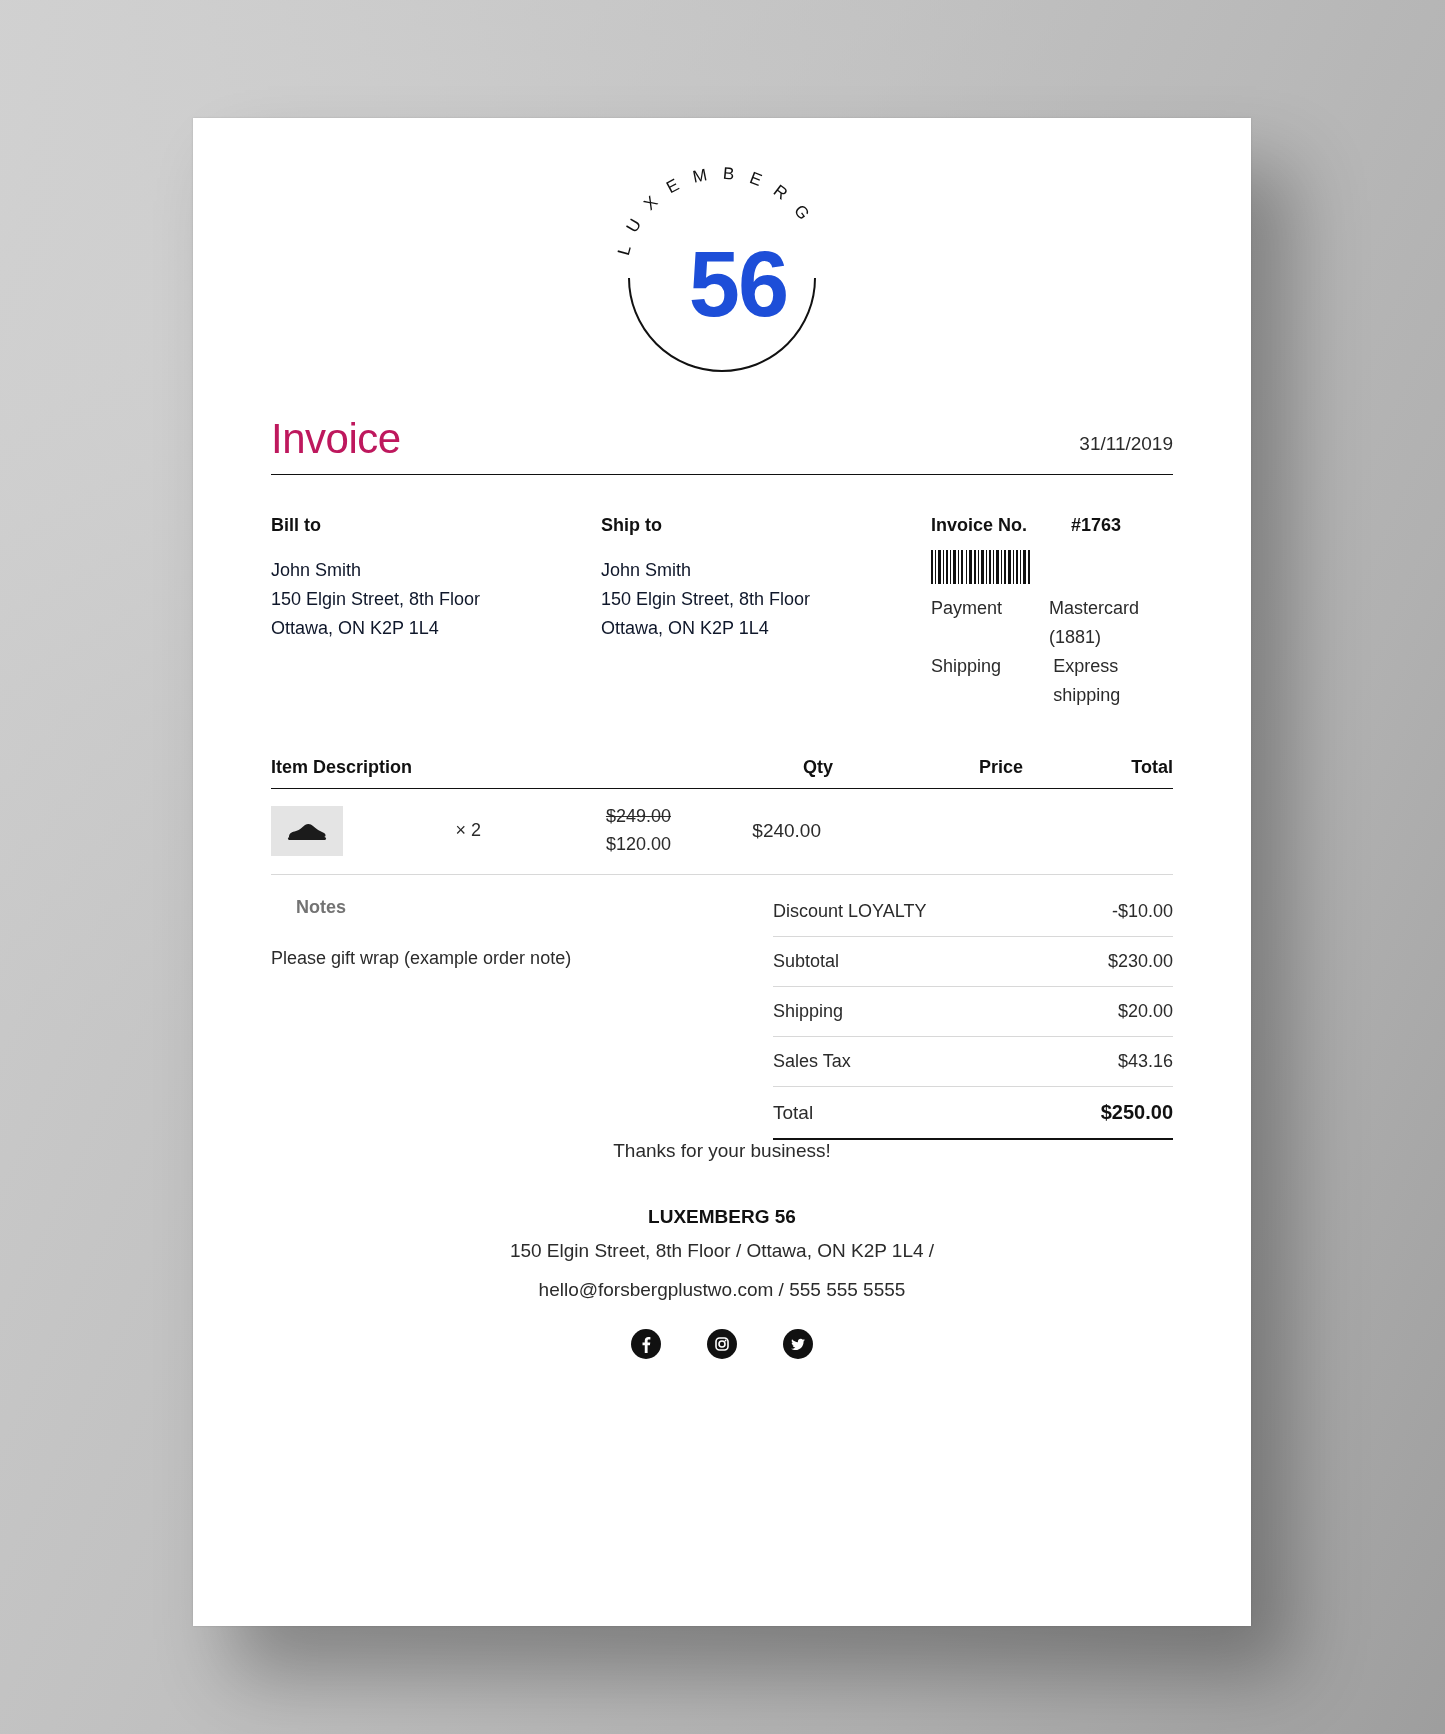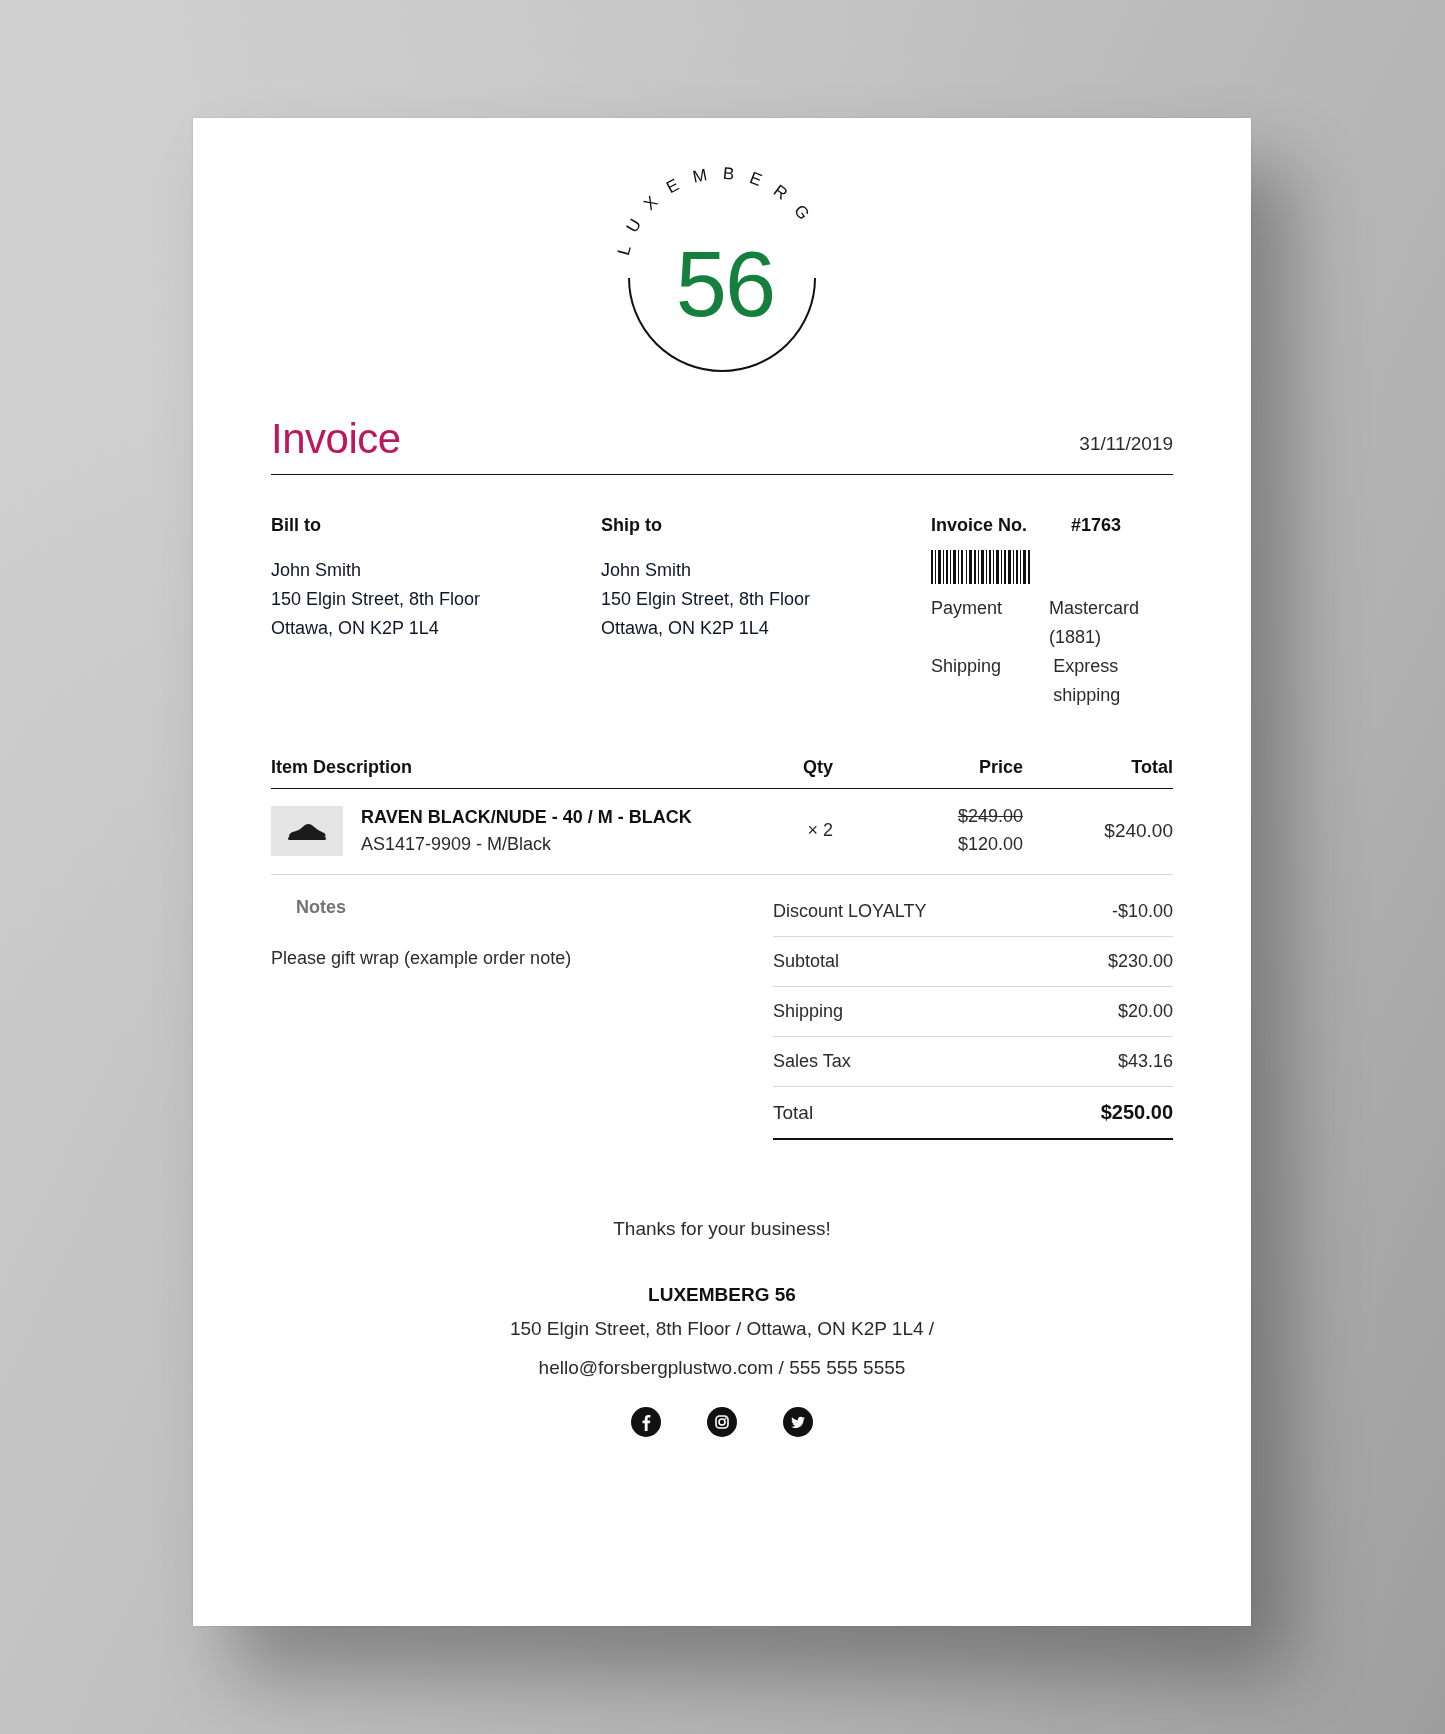--- a/index.html
+++ b/index.html
@@ -49,29 +49,29 @@
   }
   .logo {
     position: relative;
     width: 230px;
     height: 245px;
     margin-top: 38px;
   }
   .logo svg { display: block; }
   .logo-number {
     position: absolute;
-    left: 3px;
+    left: 16px;
     top: 82px;
     width: 230px;
     text-align: center;
     font-family: "Liberation Sans", sans-serif;
     font-size: 92px;
-    font-weight: 400;
+    font-weight: 700;
     letter-spacing: -2px;
-    color: #15803d;
+    color: #1d4ed8;
     line-height: 1;
   }
 
   
   .invoice-head {
     display: flex;
     align-items: flex-end;
     justify-content: space-between;
     border-bottom: 1.5px solid #111;
     padding-bottom: 14px;
@@ -234,21 +234,20 @@
   .tot-row.grand {
     border-bottom: 2px solid #111;
     font-weight: bold;
     color: #111;
     font-size: 20px;
   }
   .tot-row.grand .tl { font-weight: normal; font-size: 19px; color:#2b2b2b;}
 
   
   .footer {
-    margin-top: 78px;
     text-align: center;
   }
   .thanks {
     font-size: 19px;
     color: #2b2b2b;
   }
   .brand {
     margin-top: 44px;
     font-size: 19px;
     font-weight: bold;
@@ -380,24 +379,20 @@
         <div class="c-total">Total</div>
       </div>
 
       <div class="item-row">
         <div class="thumb">
           <svg width="40" height="22" viewBox="0 0 40 22" xmlns="http://www.w3.org/2000/svg">
             <path d="M2 17 C2 13 5 12 9 11 C13 10 15 7 18 5 C21 3 24 4 26 6 C29 9 33 11 37 13 C39 14 39 17 37 17 Z" fill="#1b1b1b"></path>
             <rect x="1" y="17" width="38" height="3" rx="1.5" fill="#1b1b1b"></rect>
           </svg>
         </div>
-        <div class="item-main">
-          <div class="item-title">RAVEN BLACK/NUDE - 40 / M - BLACK</div>
-          <div class="item-sub">AS1417-9909 - M/Black</div>
-        </div>
         <div class="item-qty">× 2</div>
         <div class="item-price">
           <div class="strike">$249.00</div>
           <div>$120.00</div>
         </div>
         <div class="item-total">$240.00</div>
       </div>
     </div>
 
     <div class="lower">

